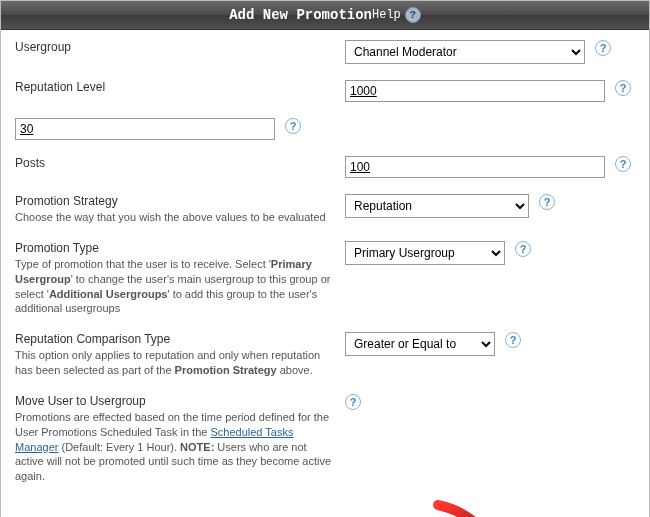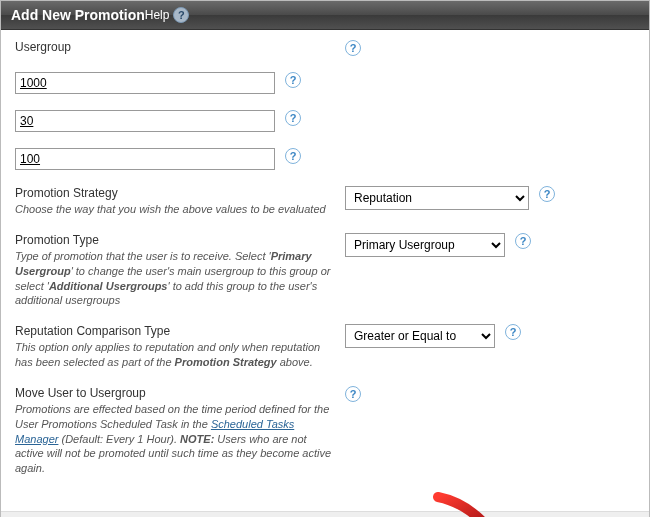--- a/index.html
+++ b/index.html
@@ -13,23 +13,24 @@
   .panel {
     width: 650px;
     border: 1px solid #bbb;
     background: #fff;
   }
   .panel-header {
     background: linear-gradient(to bottom, #6a6a6a 0%, #4a4a4a 50%, #3a3a3a 51%, #505050 100%);
     color: #fff;
     padding: 6px 10px;
     display: flex;
-    justify-content: flex-start;
+    justify-content: center;
     align-items: center;
     border-bottom: 1px solid #333;
+    font-family: Liberation Mono, monospace;
   }
   .panel-title {
     font-weight: bold;
     font-size: 14px;
   }
   .help-link {
     display: flex;
     align-items: center;
     gap: 4px;
     color: #fff;
@@ -60,21 +61,20 @@
     width: 330px;
     padding-right: 10px;
   }
   .col-label .label-title {
     color: #333;
     font-size: 12px;
     margin-bottom: 2px;
   }
   .col-label .label-desc {
     color: #555;
-    font-style: italic;
     font-size: 11px;
     line-height: 1.35;
   }
   .col-label .label-desc a {
     color: #2a6496;
     text-decoration: underline;
   }
   .col-field {
     flex: 1;
     display: flex;
@@ -148,39 +148,48 @@
     </span>
   </div>
 
   <div class="panel-body">
 
     <div class="row">
       <div class="col-label">
         <div class="label-title">Usergroup</div>
       </div>
       <div class="col-field">
-        <span class="field-help">?</span>
-      </div>
-    </div>
-
-    <div class="row">
+        <select class="sel-wide">
+          <option>Channel Moderator</option>
+        </select>
+        <span class="field-help">?</span>
+      </div>
+    </div>
+
+    <div class="row">
+      <div class="col-label">
+        <div class="label-title">Reputation Level</div>
+      </div>
       <div class="col-field">
         <input type="text" value="1000" style="">
         <span class="field-help">?</span>
       </div>
     </div>
 
     <div class="row">
       <div class="col-field">
         <input type="text" value="30" style="">
         <span class="field-help">?</span>
       </div>
     </div>
 
     <div class="row">
+      <div class="col-label">
+        <div class="label-title">Posts</div>
+      </div>
       <div class="col-field">
         <input type="text" value="100" style="">
         <span class="field-help">?</span>
       </div>
     </div>
 
     <div class="row">
       <div class="col-label">
         <div class="label-title">Promotion Strategy</div>
         <div class="label-desc">Choose the way that you wish the above values to be evaluated</div>

